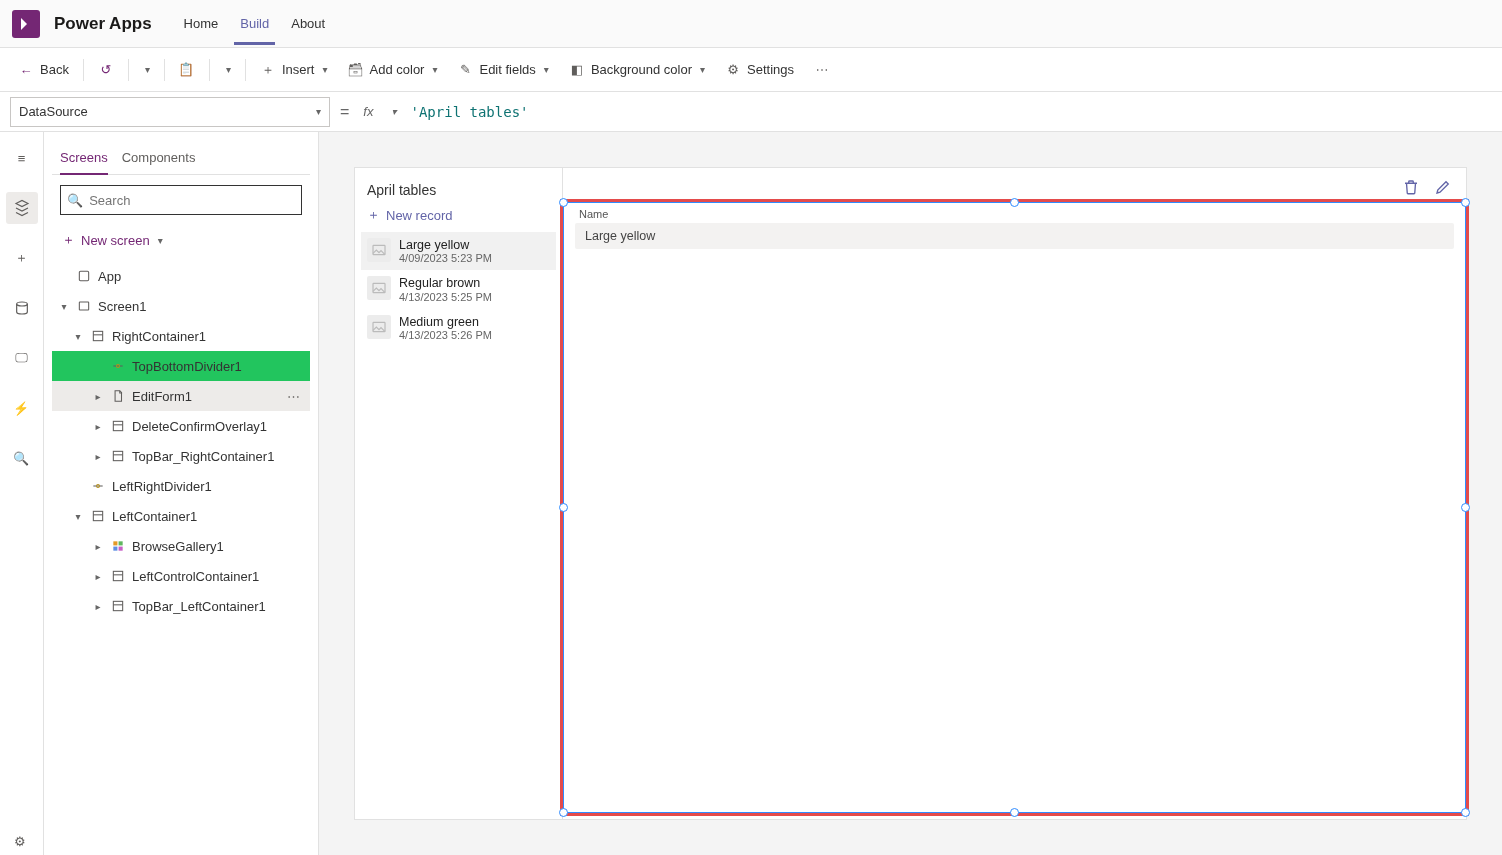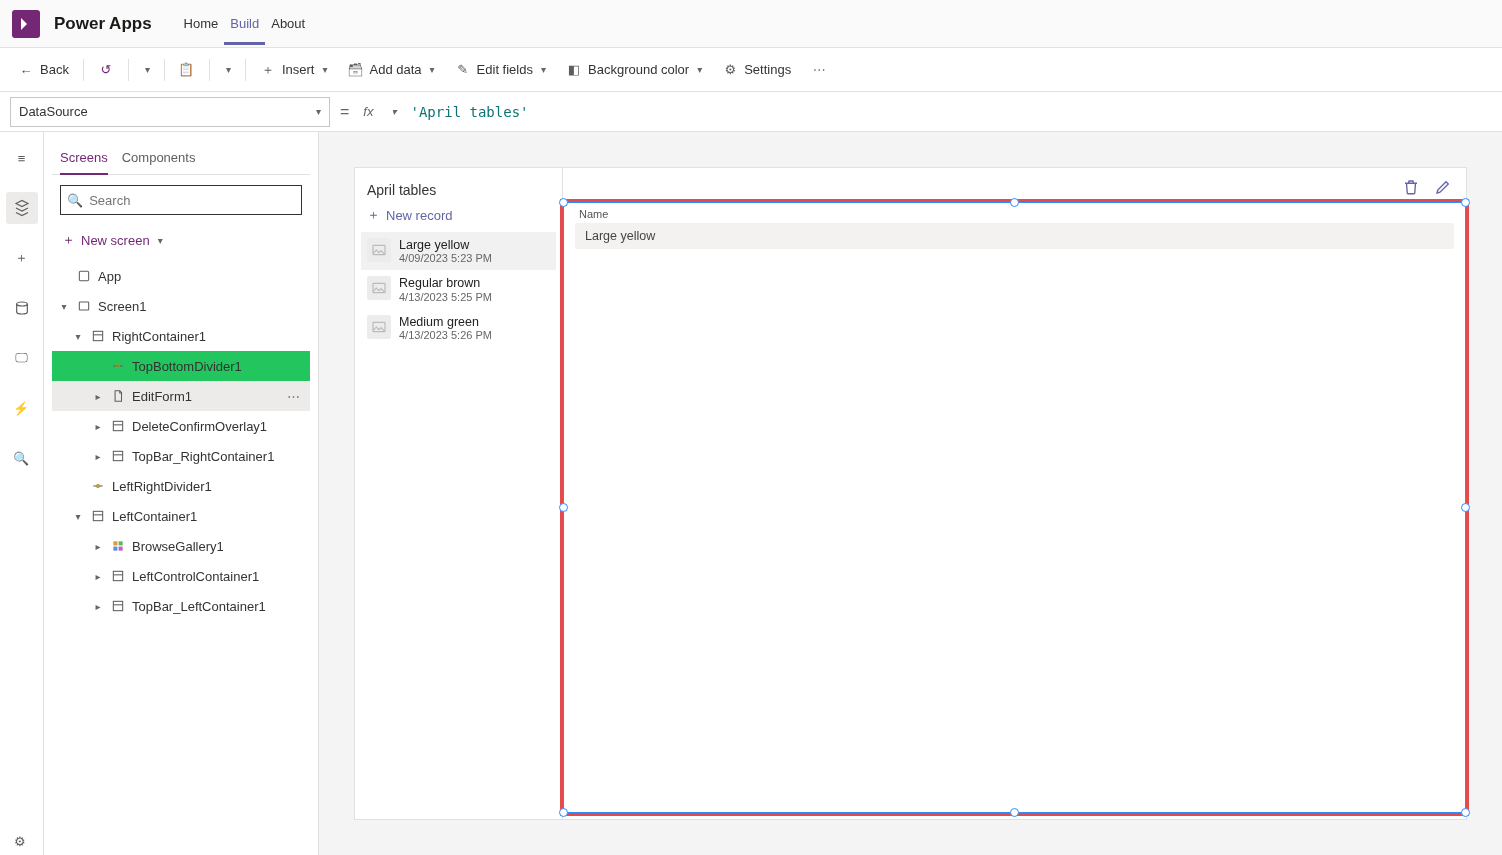--- a/index.html
+++ b/index.html
@@ -3,21 +3,21 @@
 <meta charset="utf-8">
 <style>
   * { box-sizing: border-box; margin: 0; padding: 0; font-family: "Segoe UI", Arial, sans-serif; }
   body { background: #f4f4f4; width: 1502px; height: 855px; overflow: hidden; font-size: 13px; color: #333; }
 
   
   .top-header { height: 48px; background: #fafafa; border-bottom: 1px solid #e1e1e1; display: flex; align-items: center; padding: 0 12px; gap: 14px; }
   .logo-tile { width: 28px; height: 28px; background: #742774; border-radius: 3px; display:flex; align-items:center; justify-content:center; }
   .logo-tile svg { fill:white; }
   .app-title { font-weight: 600; font-size: 17px; color: #1b1a19; }
-  .top-tabs { display:flex; margin-left: 12px; align-items: center; }
+  .top-tabs { display:flex; gap: 10px; margin-left: 12px; align-items: center; }
   .top-tab { padding: 14px 6px; color:#333; cursor:pointer; position:relative; }
   .top-tab.active { color:#6264a7; }
   .top-tab.active::after { content:""; position:absolute; left:0; right:0; bottom:0; height:3px; background:#6264a7; }
 
   
   .command-bar { height: 44px; background:#fff; border-bottom:1px solid #e1e1e1; display:flex; align-items:center; padding: 0 10px; gap: 4px; }
   .cmd { display:flex; align-items:center; gap:6px; padding: 6px 8px; cursor:pointer; color:#333; border-radius:2px; }
   .cmd-sep { width:1px; height:22px; background:#e1e1e1; margin: 0 2px; }
   .chev { font-size: 10px; color:#666; margin-left:2px; }
   .cmd-icon { width:16px; height:16px; display:inline-flex; align-items:center; justify-content:center; color:#605e5c; }
@@ -128,21 +128,21 @@
       <span class="chev">▾</span>
     </div>
   <div class="cmd-sep"></div>
   <div class="cmd">
     <span class="cmd-icon">＋</span>
     <span>Insert</span>
     <span class="chev">▾</span>
   </div>
   <div class="cmd">
     <span class="cmd-icon">🗃</span>
-    <span>Add data</span>
+    <span>Add color</span>
     <span class="chev">▾</span>
   </div>
   <div class="cmd">
     <span class="cmd-icon">✎</span>
     <span>Edit fields</span>
     <span class="chev">▾</span>
   </div>
   <div class="cmd">
     <span class="cmd-icon">◧</span>
     <span>Background color</span>

